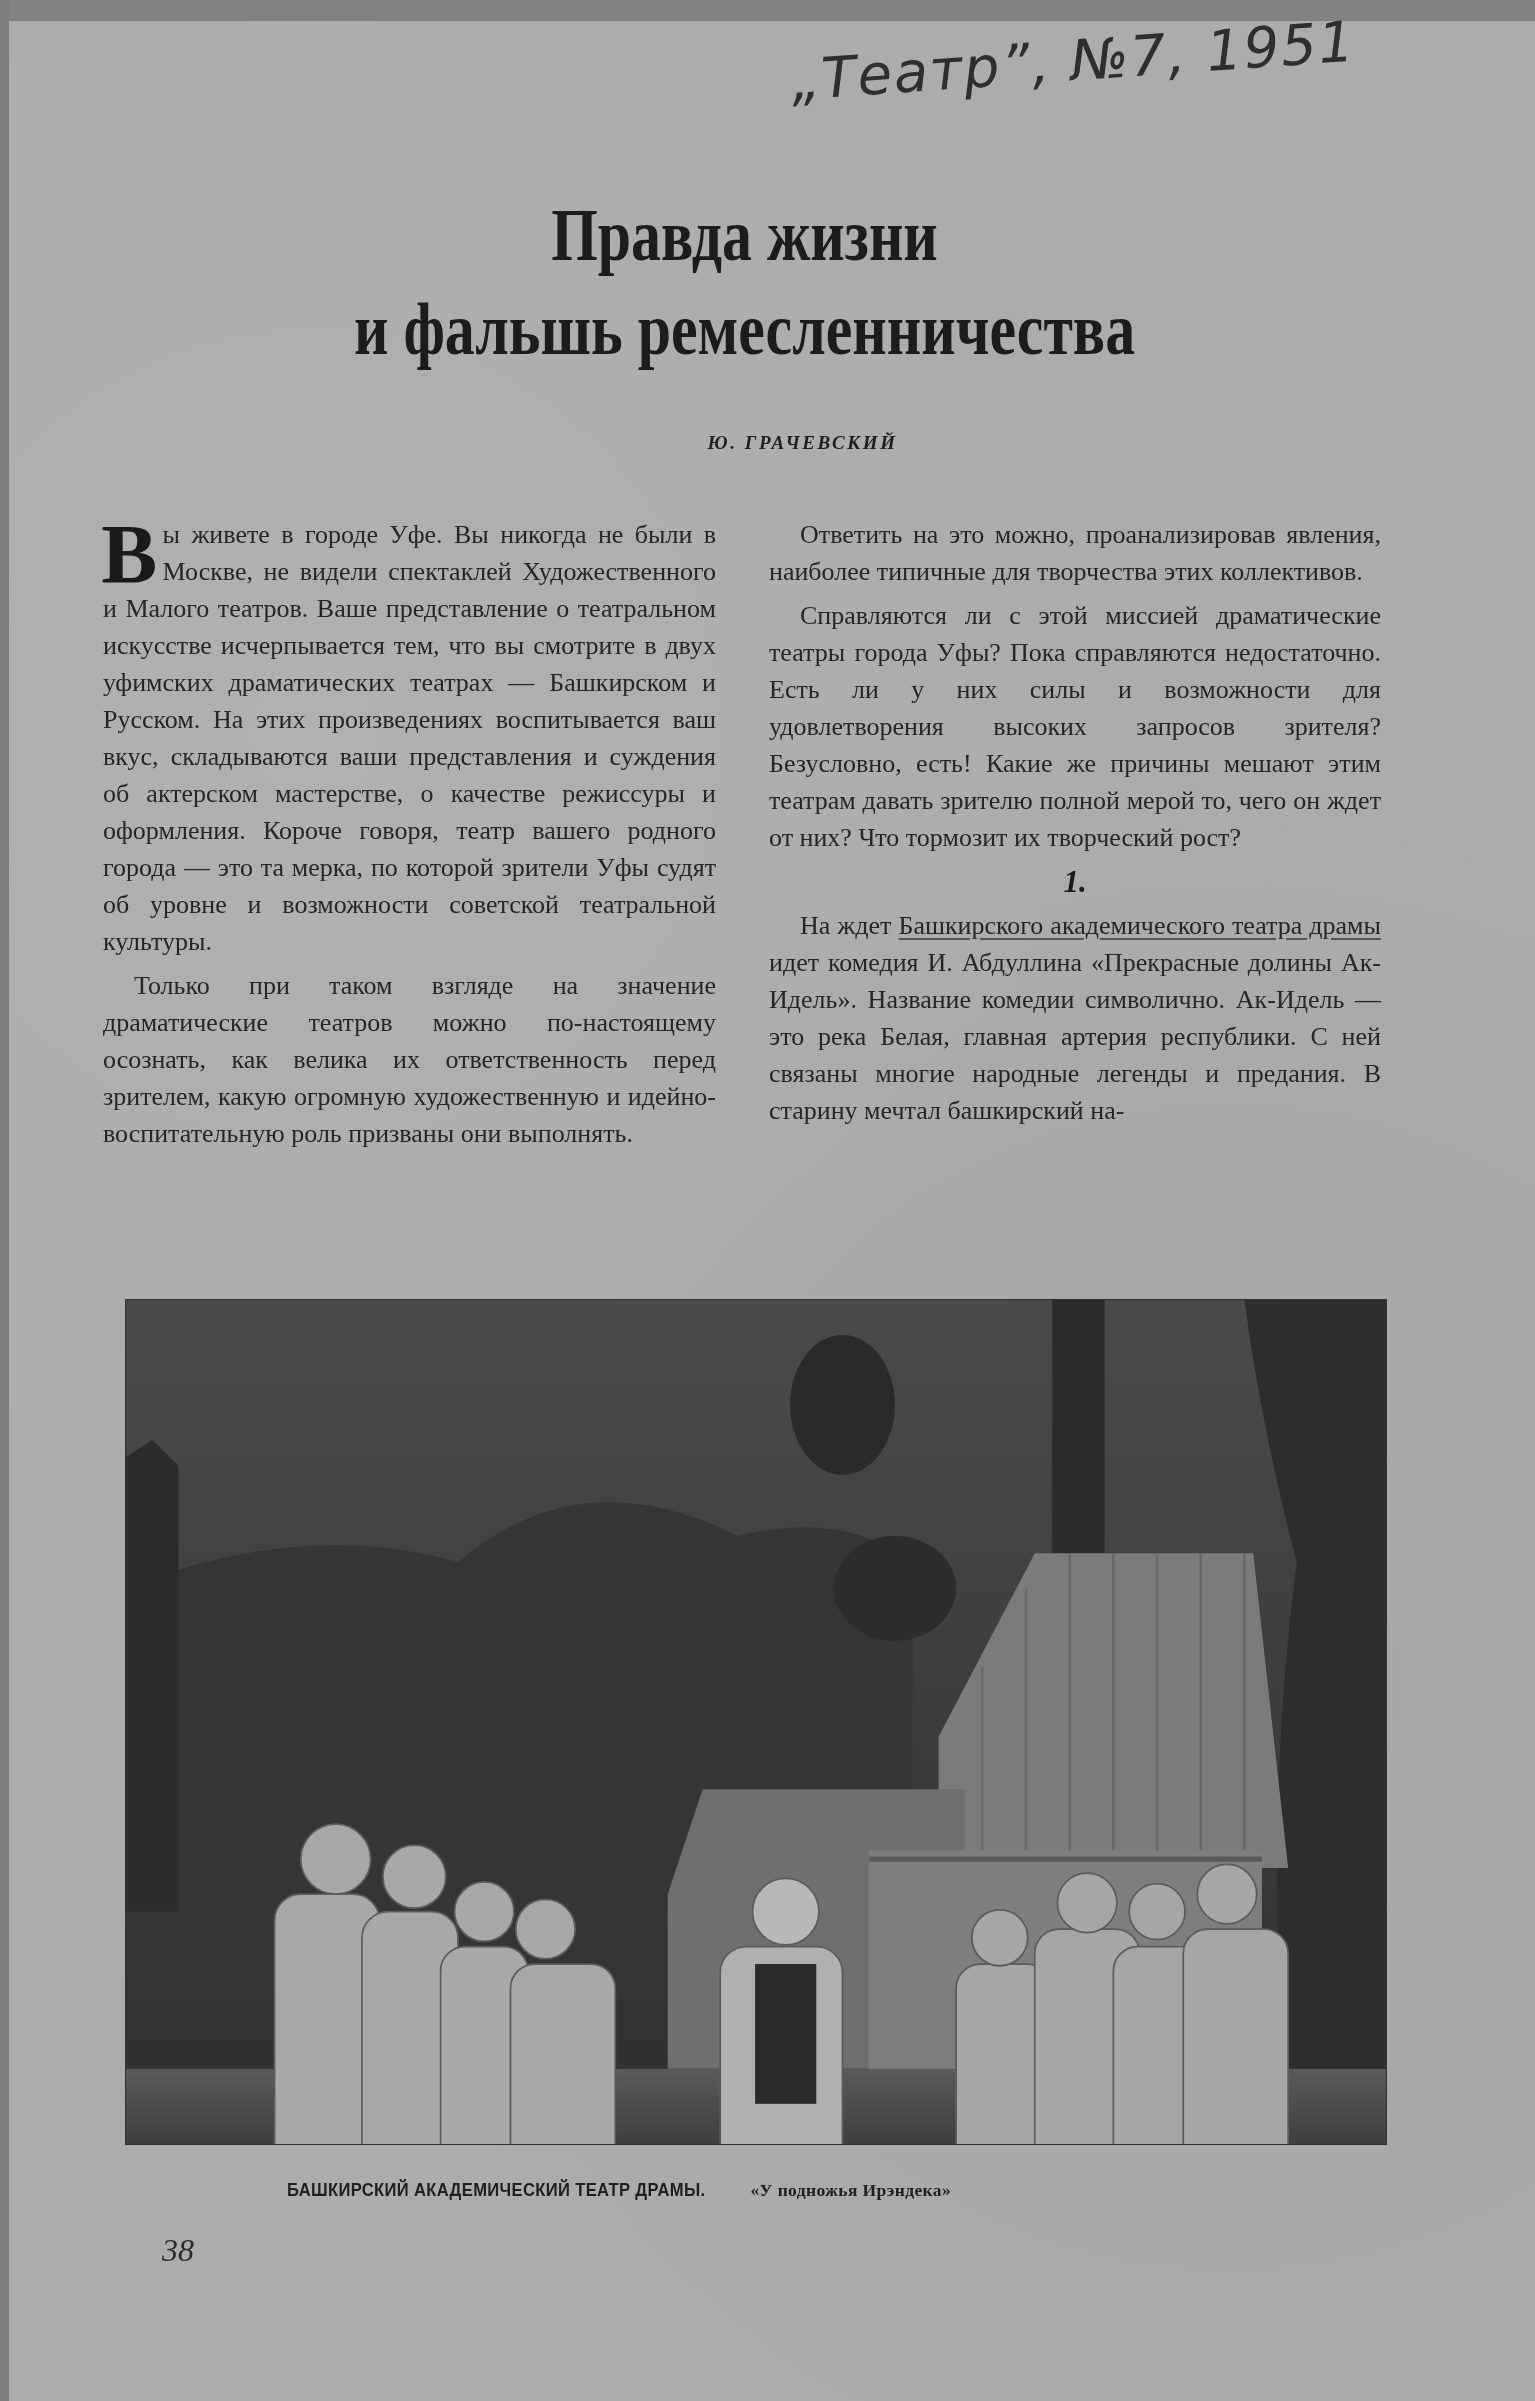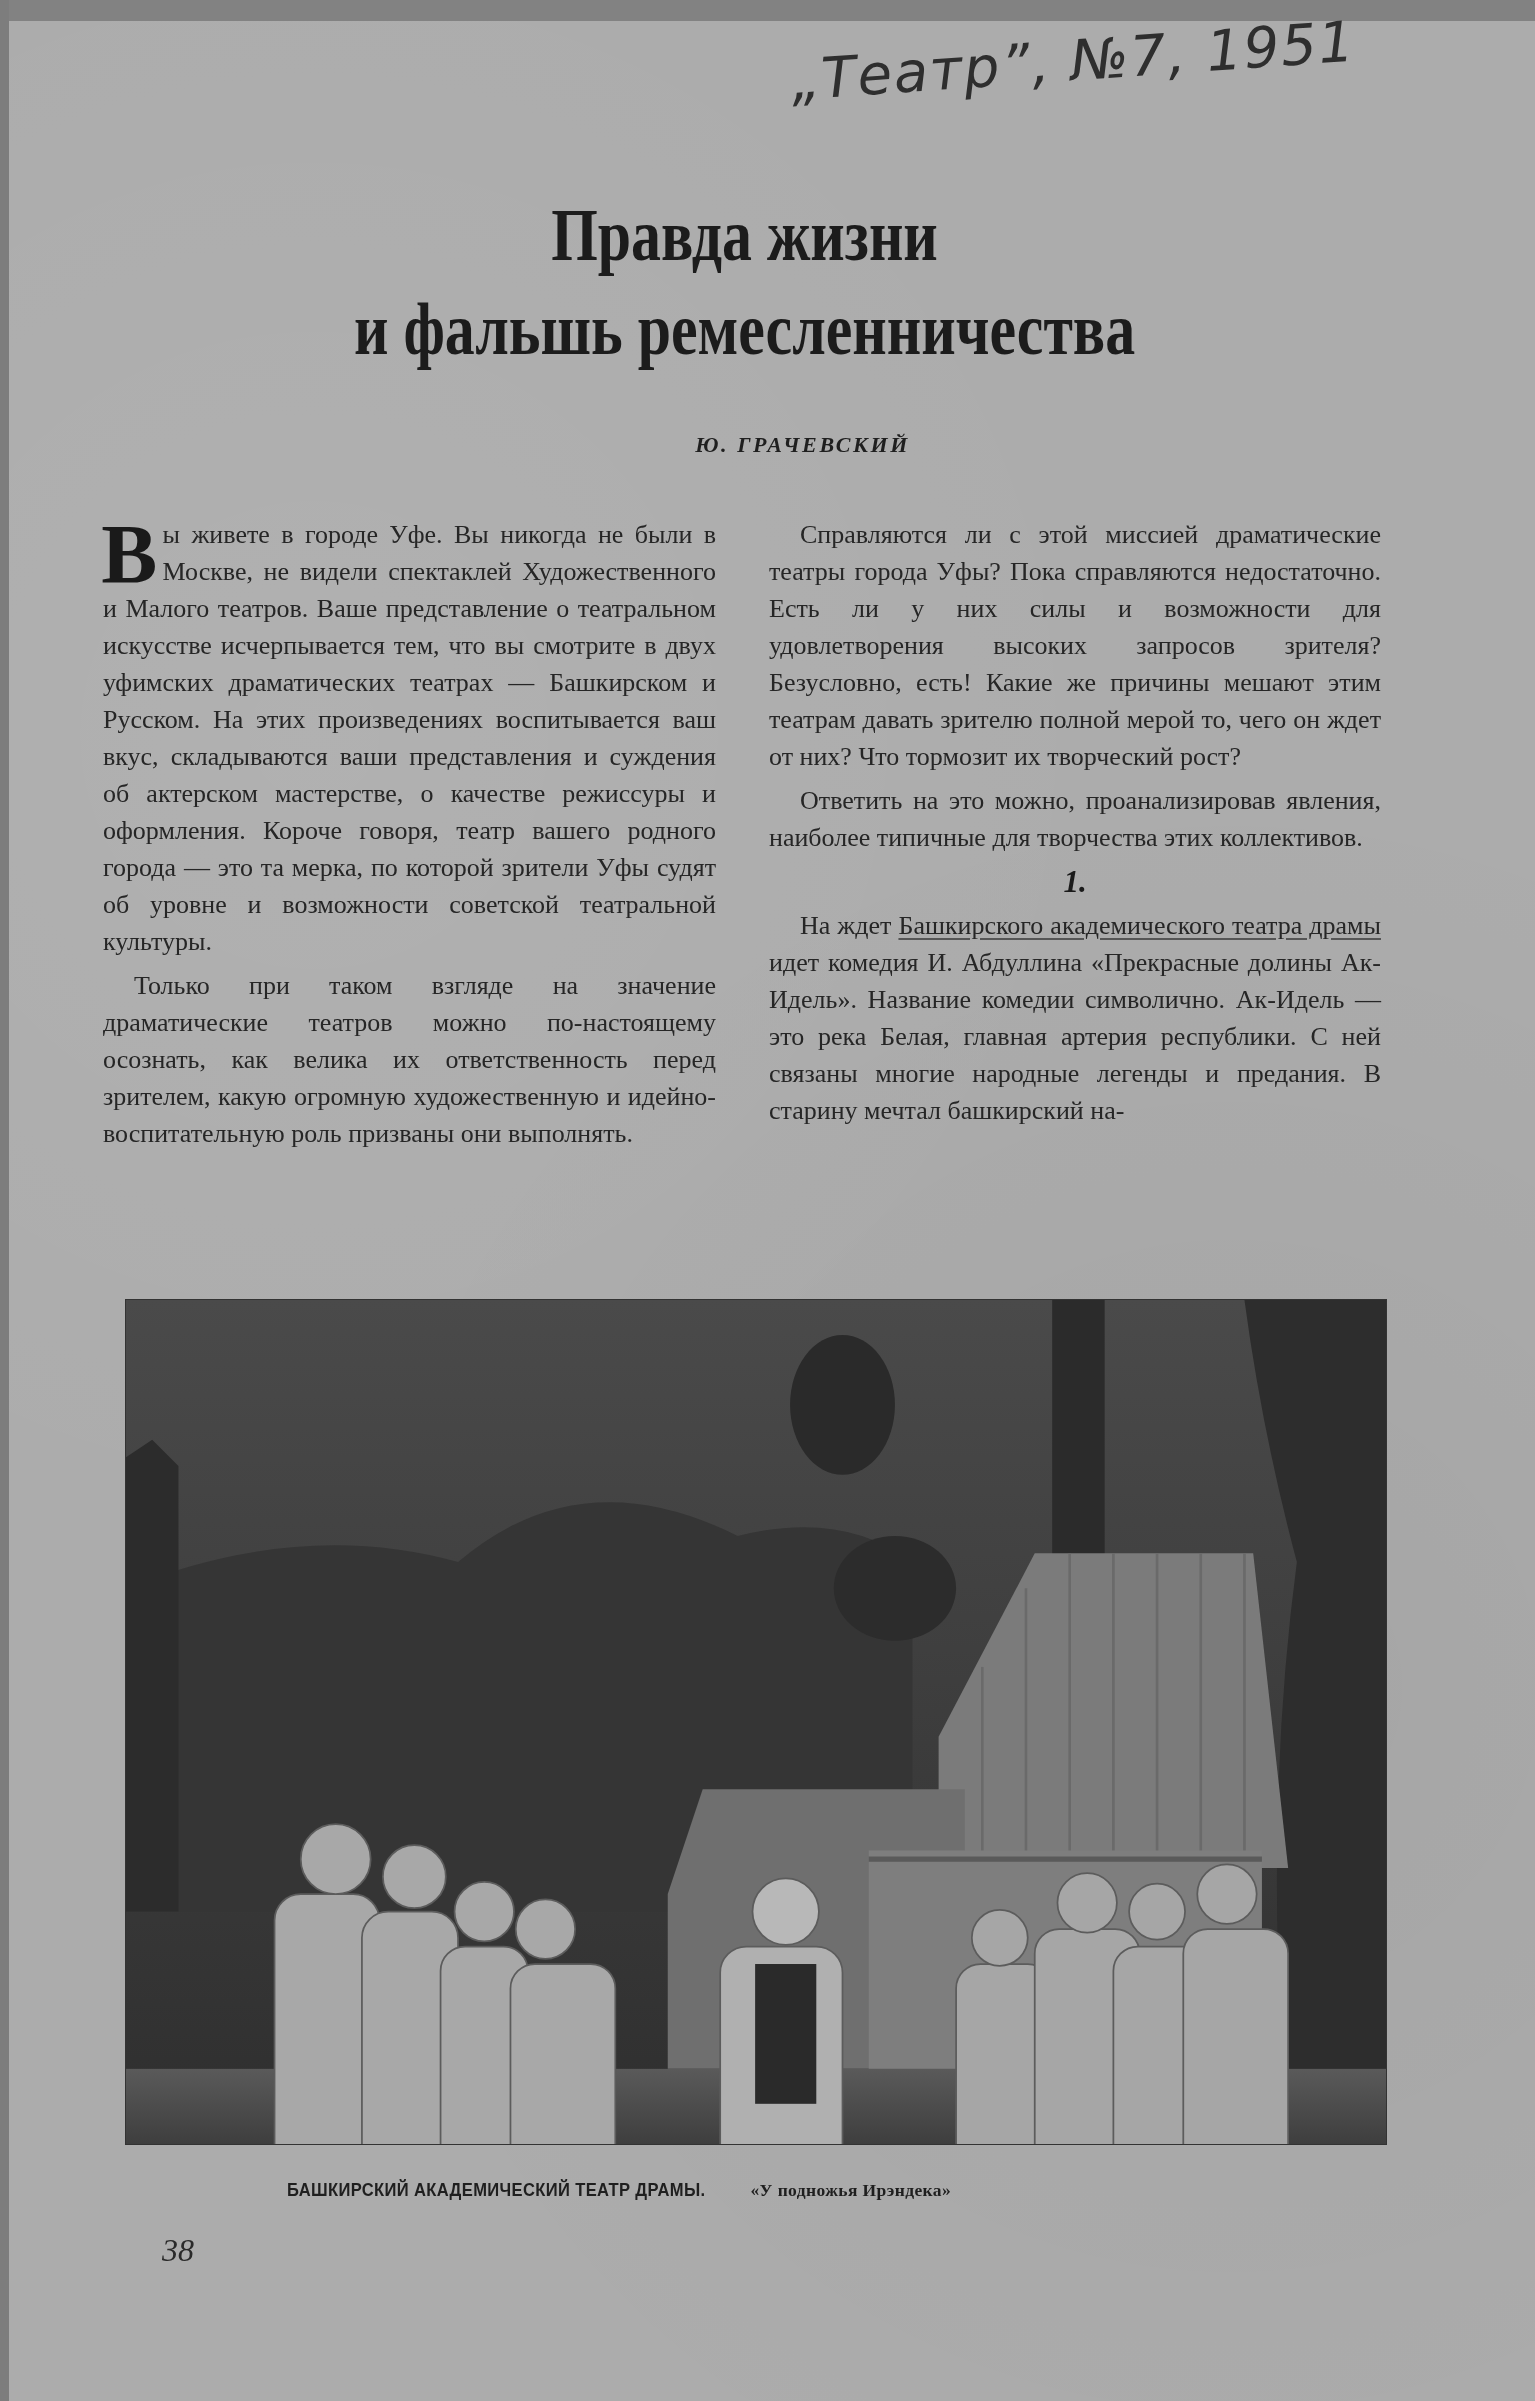--- a/index.html
+++ b/index.html
@@ -75,21 +75,21 @@
     }
     .author {
       position: absolute;
       top: 432px;
       left: 0;
       width: 1535px;
       text-align: center;
       font-family: "Liberation Serif", serif;
       font-weight: bold;
       font-style: italic;
-      font-size: 22px;
+      font-size: 19px;
       letter-spacing: 2.6px;
       color: #1f1f1f;
       padding-left: 70px;
       box-sizing: border-box;
     }
     .col {
       position: absolute;
       font-family: "Liberation Serif", "DejaVu Serif", serif;
       font-size: 26px;
       line-height: 37px;
@@ -203,22 +203,22 @@
 <div class="author">Ю. ГРАЧЕВСКИЙ</div>
 
 <div class="col left">
   <p class="first">
     <span class="dropcap">В</span><span>ы живете в городе Уфе. Вы никогда не были в Москве, не видели спектаклей Художественного и Малого театров. Ваше представление о театральном искусстве исчерпывается тем, что вы смотрите в двух уфимских драматических театрах — Башкирском и Русском. На этих произведениях воспитывается ваш вкус, складываются ваши представления и суждения об актерском мастерстве, о качестве режиссуры и оформления. Короче говоря, театр вашего родного города — это та мерка, по которой зрители Уфы судят об уровне и возможности советской театральной культуры.</span>
   </p>
   <p>Только при таком взгляде на значение драматические театров можно по-настоящему осознать, как велика их ответственность перед зрителем, какую огромную художественную и идейно-воспитательную роль призваны они выполнять.</p>
 </div>
 
 <div class="col right">
+  <p>Ответить на это можно, проанализировав явления, наиболее типичные для творчества этих коллективов.</p>
   <p>Справляются ли с этой миссией драматические театры города Уфы? Пока справляются недостаточно. Есть ли у них силы и возможности для удовлетворения высоких запросов зрителя? Безусловно, есть! Какие же причины мешают этим театрам давать зрителю полной мерой то, чего он ждет от них? Что тормозит их творческий рост?</p>
-  <p>Ответить на это можно, проанализировав явления, наиболее типичные для творчества этих коллективов.</p>
   <p class="section-num">1.</p>
   <p><span>На ждет </span><span class="underline-pencil">Башкирского академического театра драмы</span><span> идет комедия И. Абдуллина «Прекрасные долины Ак-Идель». Название комедии символично. Ак-Идель — это река Белая, главная артерия республики. С ней связаны многие народные легенды и предания. В старину мечтал башкирский на-</span></p>
 </div>
 
 <div class="photo">
   <svg viewBox="0 0 1442 966" preserveAspectRatio="none">
     <defs>
       <linearGradient id="sky" x1="0" y1="0" x2="0" y2="1">
         <stop offset="0" stop-color="#4a4a4a"></stop>
         <stop offset="0.6" stop-color="#3a3a3a"></stop>

